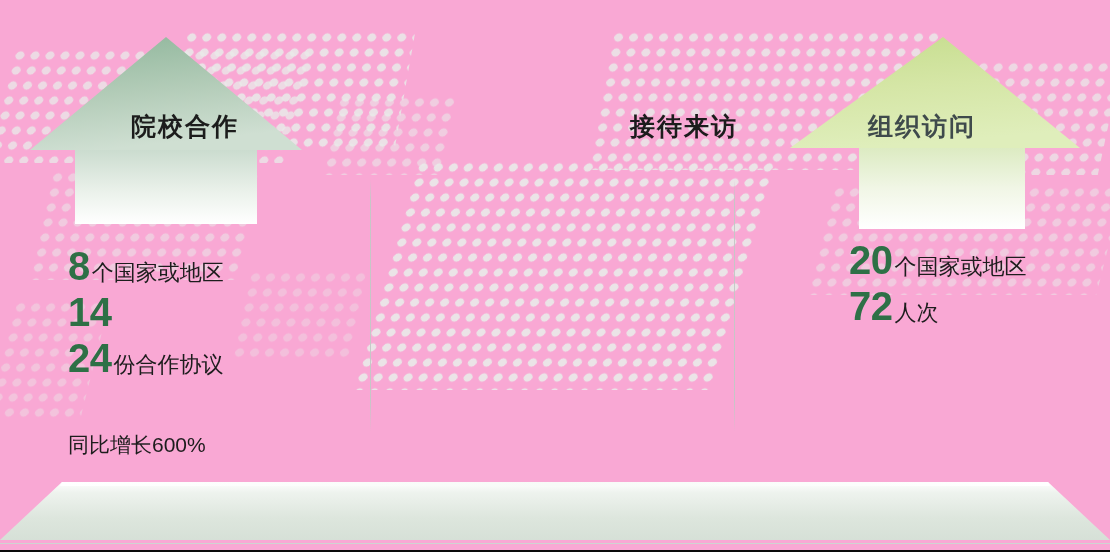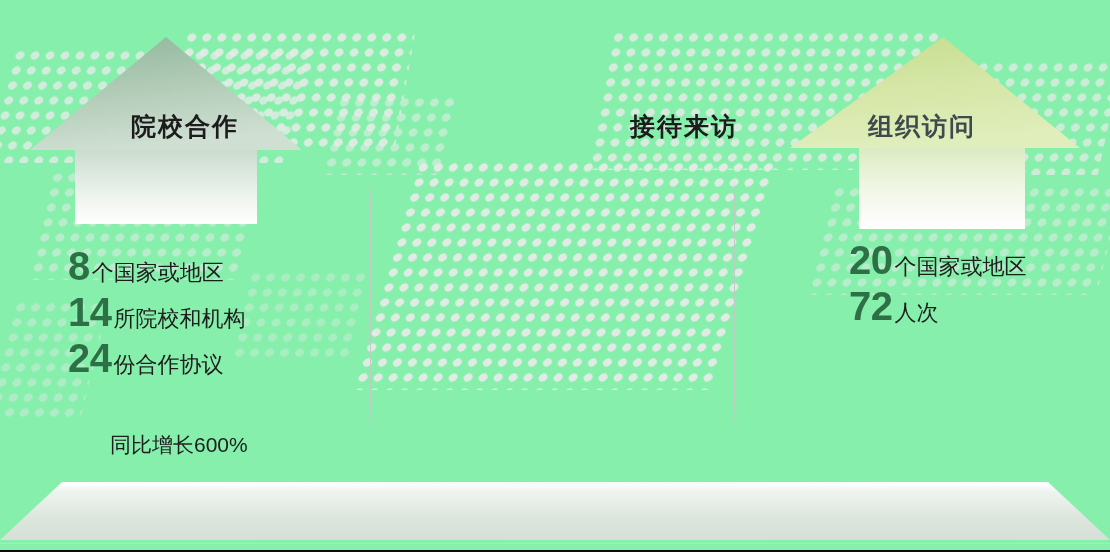--- a/index.html
+++ b/index.html
@@ -7,21 +7,21 @@
     width: 1110px;
     height: 552px;
     overflow: hidden;
     background: #ffffff;
     font-family: "Liberation Sans", "DejaVu Sans", sans-serif;
   }
   #stage {
     position: relative;
     width: 1110px;
     height: 552px;
-    background: #86efac;
+    background: #f9a8d4;
   }
 
   
   .dotmap {
     position: absolute;
     inset: 0;
     pointer-events: none;
   }
   .dotband {
     position: absolute;
@@ -101,21 +101,20 @@
     color: #1d1d1d;
     line-height: 1;
     margin-left: 2px;
     text-align: center;
   }
   .stat-foot {
     font-size: 21px;
     color: #1d1d1d;
     white-space: nowrap;
     line-height: 1;
-    margin-left: 42px;
   }
   .foot-1 { position: absolute; left: 68px;  top: 434px; }
   .foot-2 { position: absolute; left: 455px; top: 434px; }
 
   
   .pedestal { position: absolute; left: 0; top: 476px; width: 1110px; height: 76px; }
   .rule-thin {
     position: absolute; left: 0; top: 543px; width: 1110px; height: 1px;
     background: #cfd4d2;
   }
@@ -165,21 +164,20 @@
     </svg>
     <div class="arrow-title at-1">院校合作</div>
 
     <div class="stats stats-1">
       <div class="stat-row">
         <span class="stat-num">8</span>
         <span class="stat-unit">个国家或地区</span>
       </div>
       <div class="stat-row">
         <span class="stat-num">14</span>
-        <span class="stat-unit">所院校和机构</span>
       </div>
       <div class="stat-row">
         <span class="stat-num">24</span>
         <span class="stat-unit">份合作协议</span>
       </div>
     </div>
     <div class="stat-foot foot-1">同比增长600%</div>
   </div>
 
   <div class="col col-2">

